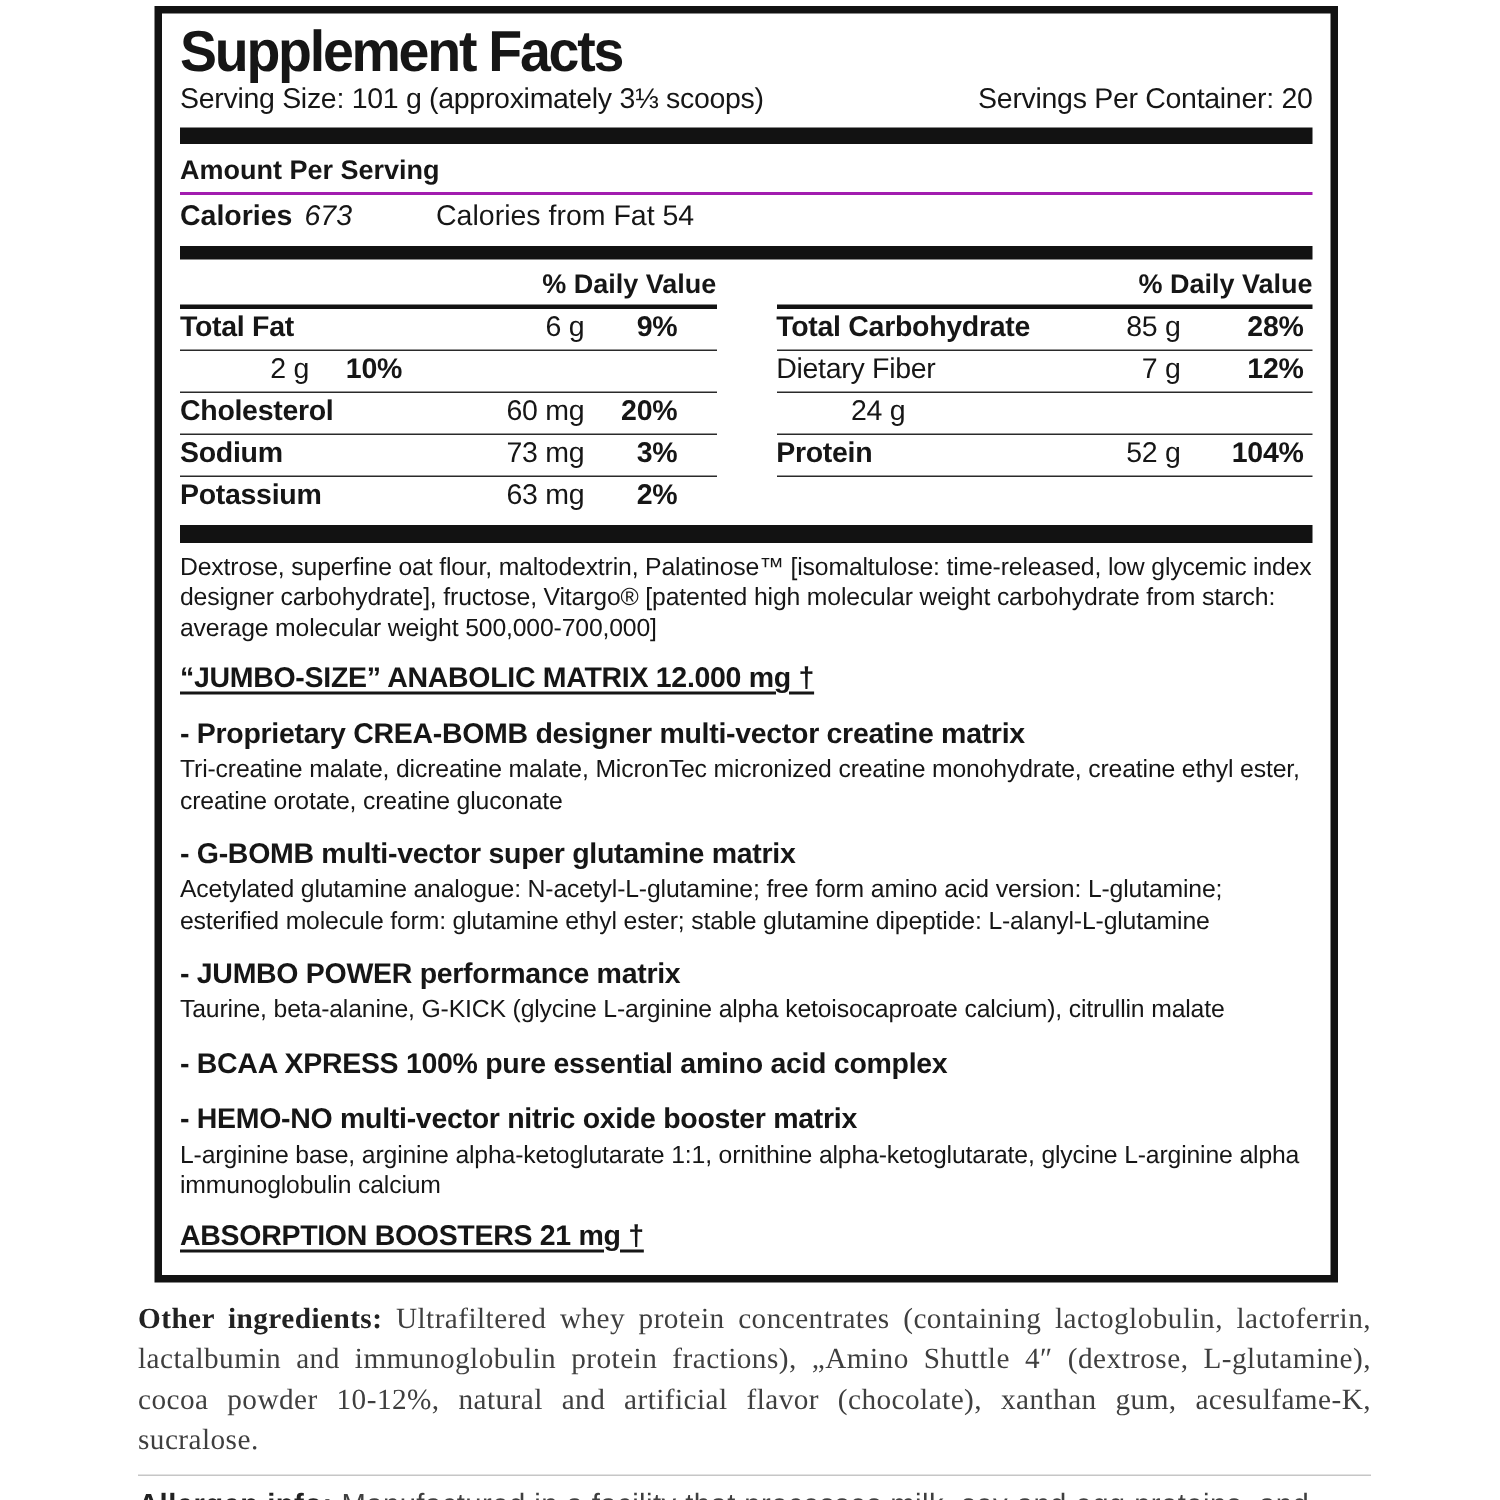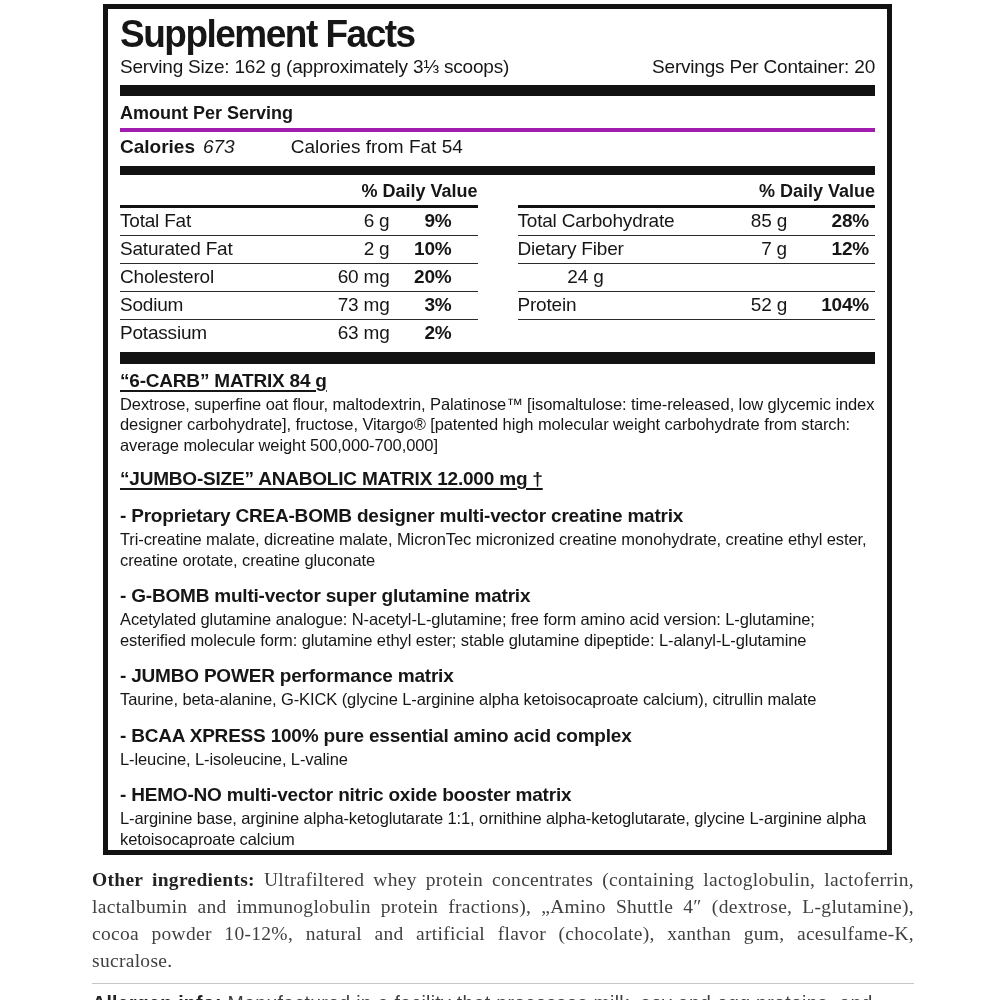--- a/index.html
+++ b/index.html
@@ -43,21 +43,21 @@
     margin-top: 3px;
     letter-spacing: -0.2px;
   }
   .bar  { height: 11px; background: #121212; margin: 7px 0 4px; }
   .bar2 { height: 9px;  background: #121212; margin: 5px 0 4px; }
   .bar3 { height: 12px; background: #121212; margin: 5px 0 6px; }
   .aps {
     font-size: 18px;
     font-weight: 700;
     padding: 3px 0 4px;
-    border-bottom: 4px solid #a21caf;
+    border-bottom: 2px solid #a21caf;
   }
   .calories-row {
     font-size: 19px;
     padding: 4px 0 3px;
     display: flex;
     align-items: baseline;
   }
   .calories-row .cal-label { font-weight: 700; margin-right: 8px; }
   .calories-row .cal-value { margin-right: 56px; font-style: italic; }
   .tables { display: flex; gap: 40px; }
@@ -71,21 +71,21 @@
   }
   .nrow {
     display: flex;
     align-items: baseline;
     font-size: 19px;
     padding: 2px 0 3px;
     border-bottom: 1.5px solid #2a2a2a;
     letter-spacing: -0.2px;
   }
   .nrow.last { border-bottom: none; }
-  .nrow .nm  { flex: 1; font-weight: 400; white-space: nowrap; }
+  .nrow .nm  { flex: 1; font-weight: 700; white-space: nowrap; }
   .nrow.sub .nm { font-weight: 400; }
   .nrow .amt { width: 86px; text-align: right; font-weight: 400; }
   .nrow .dv  { width: 88px; text-align: right; font-weight: 700; }
   .tcol.leftcol .dv  { padding-right: 26px; box-sizing: border-box; }
   .tcol.rightcol .dv { padding-right: 6px;  box-sizing: border-box; }
   .sections { margin-top: 6px; }
   .sec { margin: 0 0 13px; }
   .sec .hd {
     font-size: 19px;
     font-weight: 700;
@@ -129,21 +129,21 @@
 </head>
 <body>
 
 <div class="page">
 
   <div class="facts-box">
 
     <div class="title">Supplement Facts</div>
 
     <div class="serving-row">
-      <span>Serving Size: 162 g (approximately 3⅓ scoops)</span>
+      <span>Serving Size: 101 g (approximately 3⅓ scoops)</span>
       <span>Servings Per Container: 20</span>
     </div>
 
     <div class="bar"></div>
 
     <div class="aps">Amount Per Serving</div>
 
     <div class="calories-row">
       <span class="cal-label">Calories</span>
       <span class="cal-value">673</span>
@@ -155,21 +155,20 @@
     <div class="tables">
 
       <div class="tcol leftcol">
         <div class="dvh">% Daily Value</div>
         <div class="nrow">
           <span class="nm">Total Fat</span>
           <span class="amt">6 g</span>
           <span class="dv">9%</span>
         </div>
         <div class="nrow sub">
-          <span class="nm">Saturated Fat</span>
           <span class="amt">2 g</span>
           <span class="dv">10%</span>
         </div>
         <div class="nrow">
           <span class="nm">Cholesterol</span>
           <span class="amt">60 mg</span>
           <span class="dv">20%</span>
         </div>
         <div class="nrow">
           <span class="nm">Sodium</span>
@@ -206,21 +205,20 @@
         </div>
       </div>
 
     </div>
 
     <div class="bar3"></div>
 
     <div class="sections">
 
       <div class="sec">
-        <div class="hd u">“6-CARB” MATRIX 84 g</div>
         <p>Dextrose, superfine oat flour, maltodextrin, Palatinose™ [isomaltulose: time-released, low glycemic index designer carbohydrate], fructose, Vitargo® [patented high molecular weight carbohydrate from starch: average molecular weight 500,000-700,000]</p>
       </div>
 
       <div class="sec">
         <div class="hd u">“JUMBO-SIZE” ANABOLIC MATRIX 12.000 mg †</div>
         <div class="subhd">- Proprietary CREA-BOMB designer multi-vector creatine matrix</div>
         <p>Tri-creatine malate, dicreatine malate, MicronTec micronized creatine monohydrate, creatine ethyl ester, creatine orotate, creatine gluconate</p>
       </div>
 
       <div class="sec">
@@ -228,26 +226,25 @@
         <p>Acetylated glutamine analogue: N-acetyl-L-glutamine; free form amino acid version: L-glutamine; esterified molecule form: glutamine ethyl ester; stable glutamine dipeptide: L-alanyl-L-glutamine</p>
       </div>
 
       <div class="sec">
         <div class="subhd">- JUMBO POWER performance matrix</div>
         <p>Taurine, beta-alanine, G-KICK (glycine L-arginine alpha ketoisocaproate calcium), citrullin malate</p>
       </div>
 
       <div class="sec">
         <div class="subhd">- BCAA XPRESS 100% pure essential amino acid complex</div>
-        <p>L-leucine, L-isoleucine, L-valine</p>
       </div>
 
       <div class="sec">
         <div class="subhd">- HEMO-NO multi-vector nitric oxide booster matrix</div>
-        <p>L-arginine base, arginine alpha-ketoglutarate 1:1, ornithine alpha-ketoglutarate, glycine L-arginine alpha ketoisocaproate calcium</p>
+        <p>L-arginine base, arginine alpha-ketoglutarate 1:1, ornithine alpha-ketoglutarate, glycine L-arginine alpha immunoglobulin calcium</p>
       </div>
 
       <div class="sec">
         <div class="hd u">ABSORPTION BOOSTERS 21 mg †</div>
 
       </div>
 
     </div>
 
   </div>

